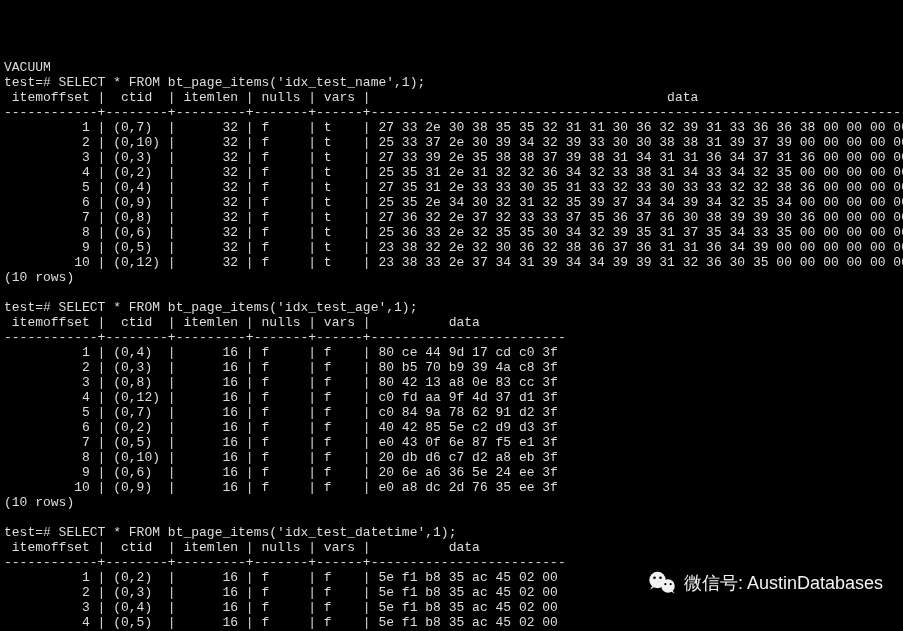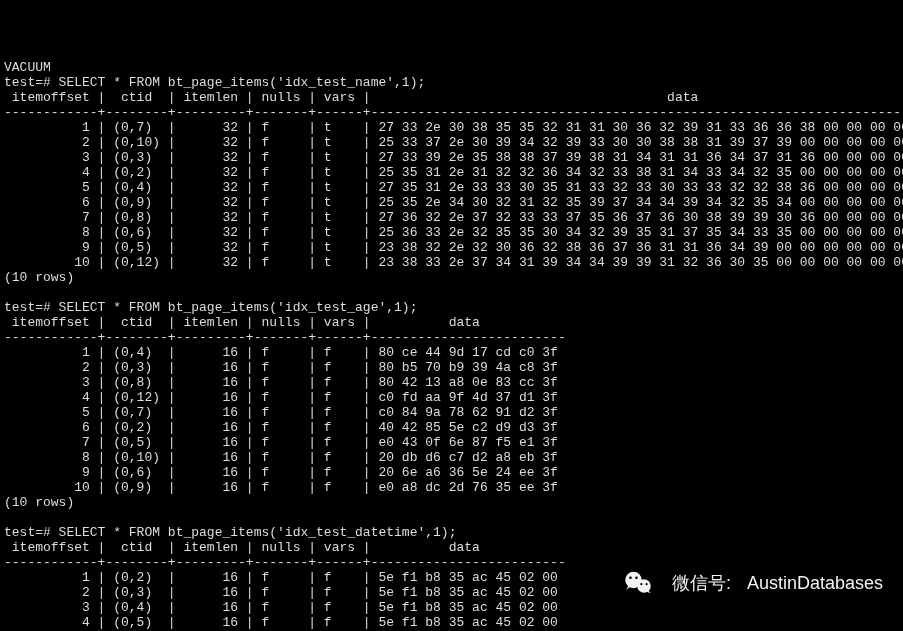--- a/index.html
+++ b/index.html
@@ -16,21 +16,21 @@
       overflow: hidden;
       position: relative;
     }
     .terminal { padding: 0 4px; }
     .watermark {
       position: absolute;
       bottom: 30px;
       right: 20px;
       display: flex;
       align-items: center;
-      gap: 16px;
+      gap: 4px;
       color: #fff;
       font-family: sans-serif;
       font-size: 18px;
       font-weight: 500;
       opacity: 0.95;
     }
     .wechat-icon {
       width: 36px;
       height: 36px;
       display: flex;

